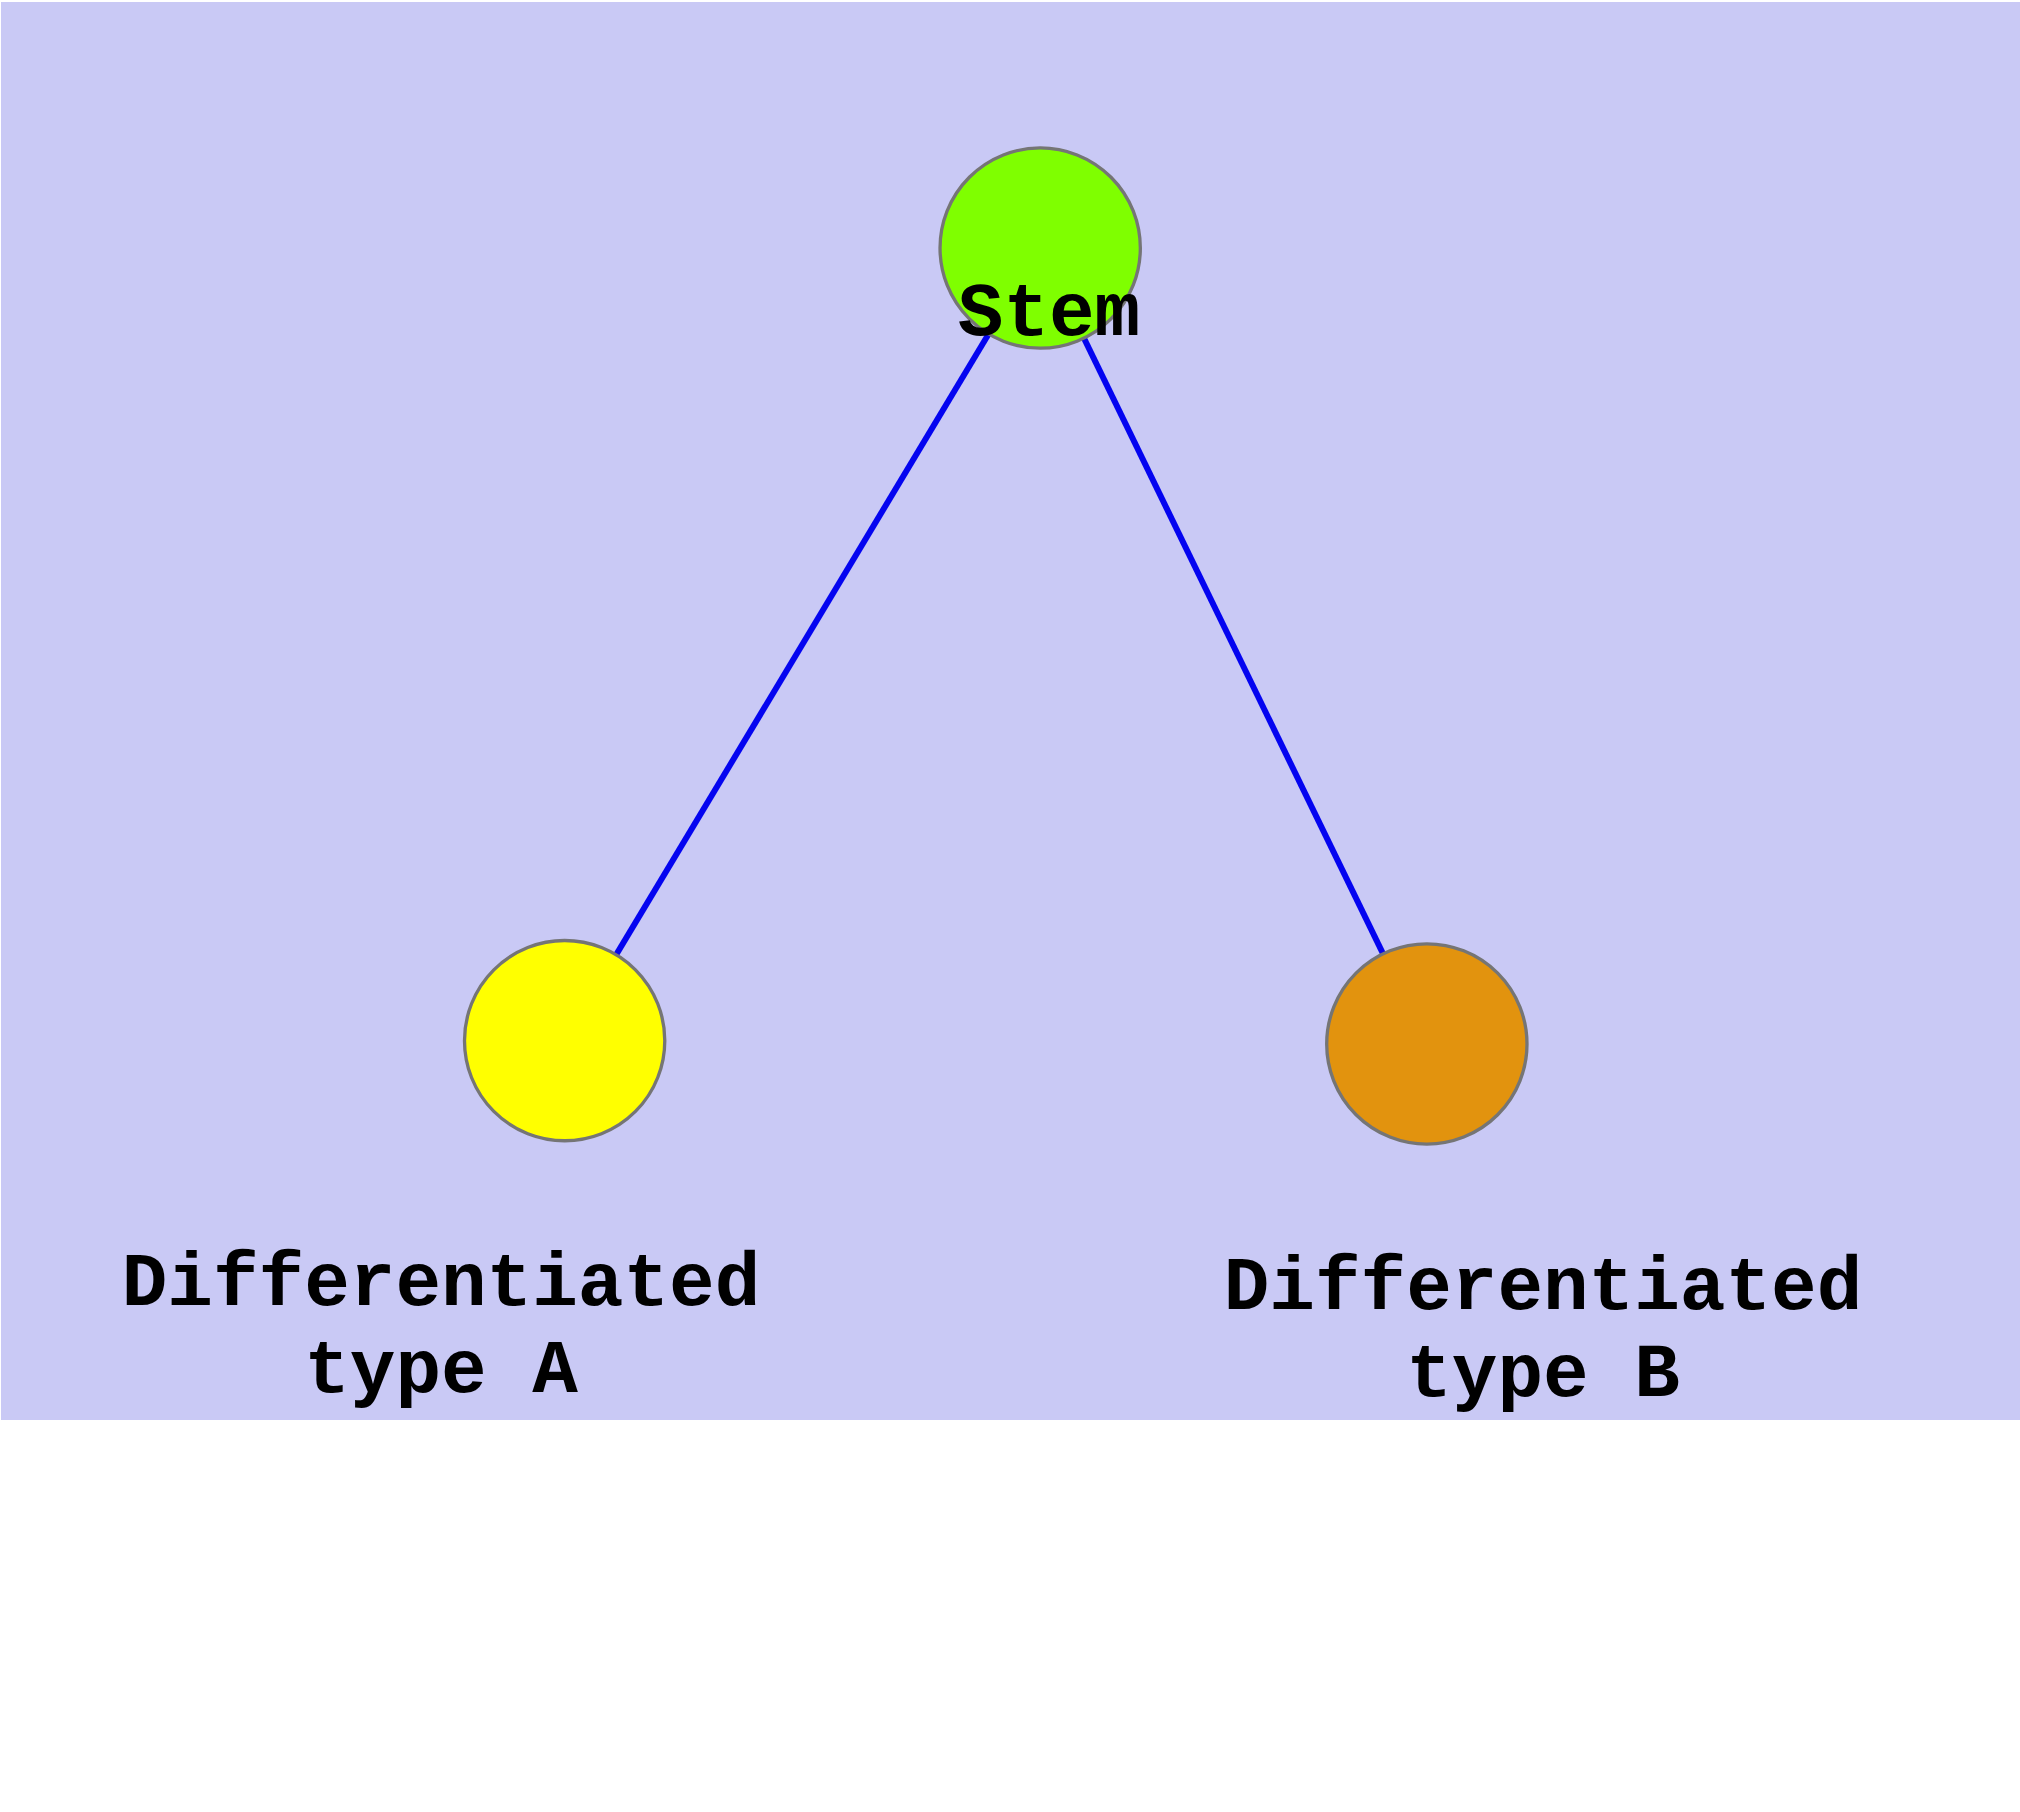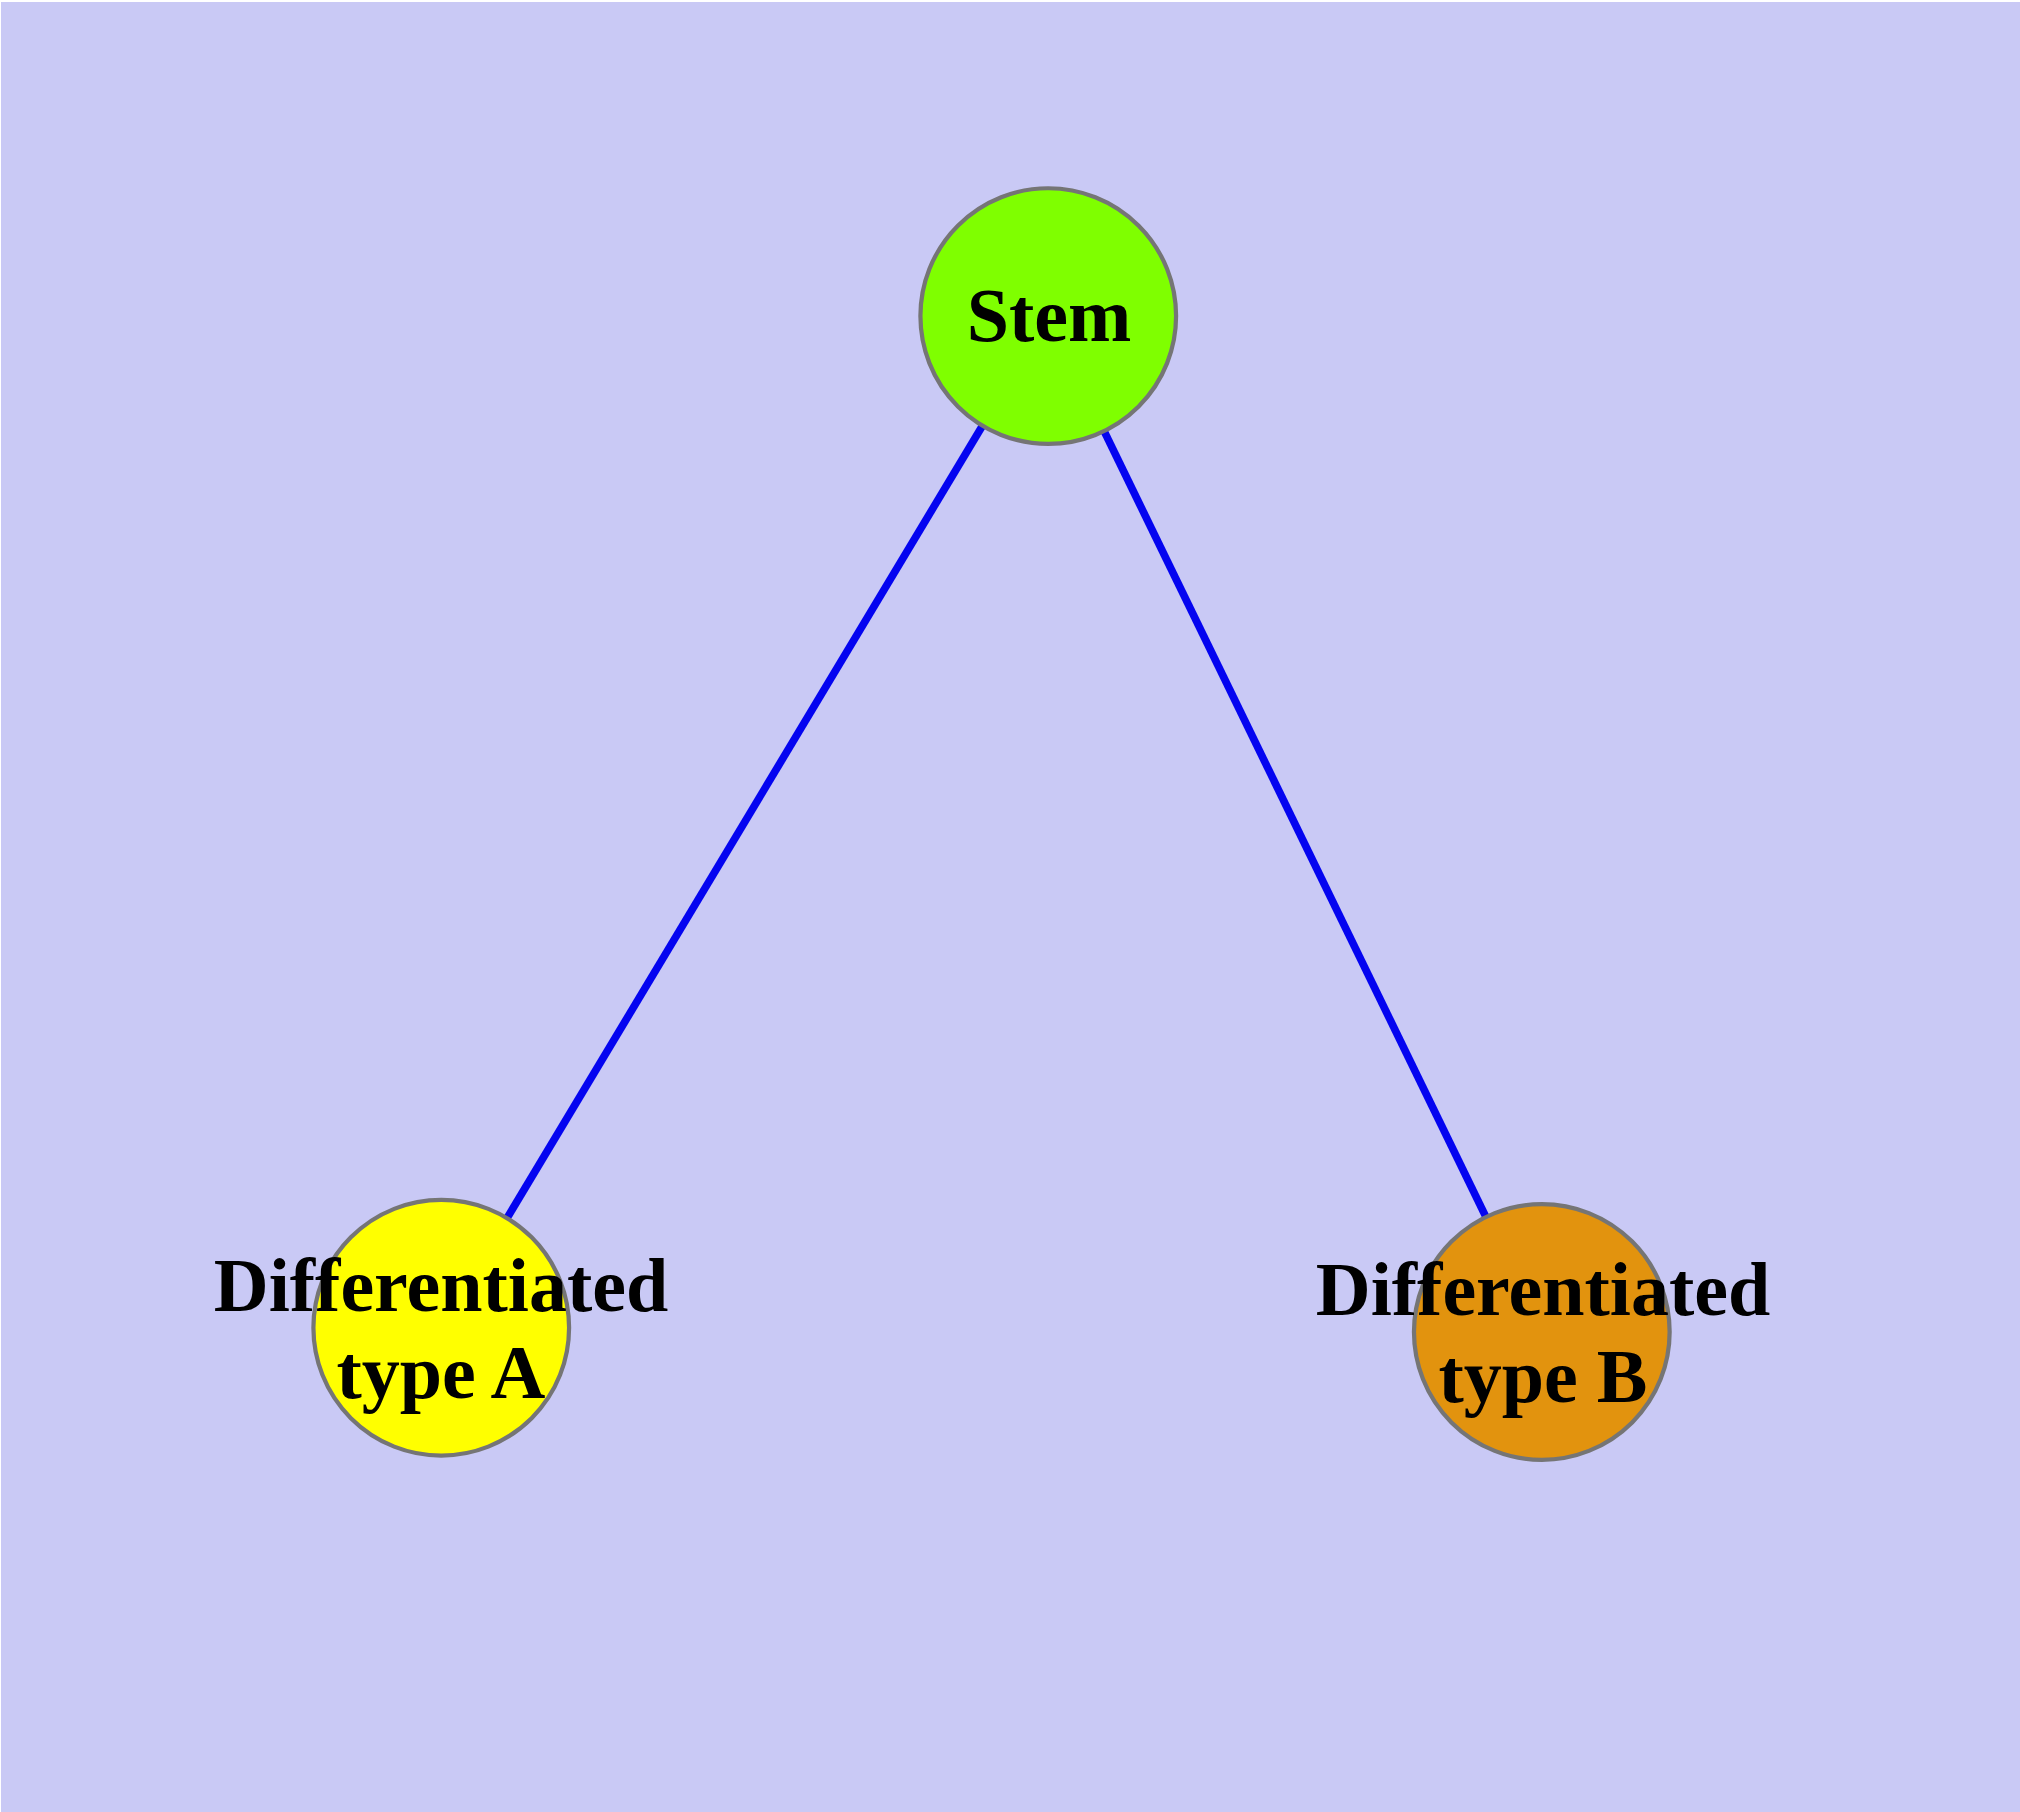--- a/index.html
+++ b/index.html
@@ -3,26 +3,26 @@
 <meta charset="utf-8">
 <style>
   html, body {
     margin: 0;
     padding: 0;
     background: #ffffff;
   }
   #stage {
     position: relative;
     width: 2021px;
-    height: 1812px;
+    height: 1420px;
     box-sizing: border-box;
     border-top: 2.5px solid #ffffff;   
     border-left: 1.7px solid #ffffff;  
     overflow: hidden;
-    font-family: Liberation Serif, serif;
+    font-family: Liberation Mono, monospace;
   }
   #graph {
     position: absolute;
     left: 0;
     top: 0;
     width: 100%;
     height: 100%;
     display: block;
   }
   #labels {

